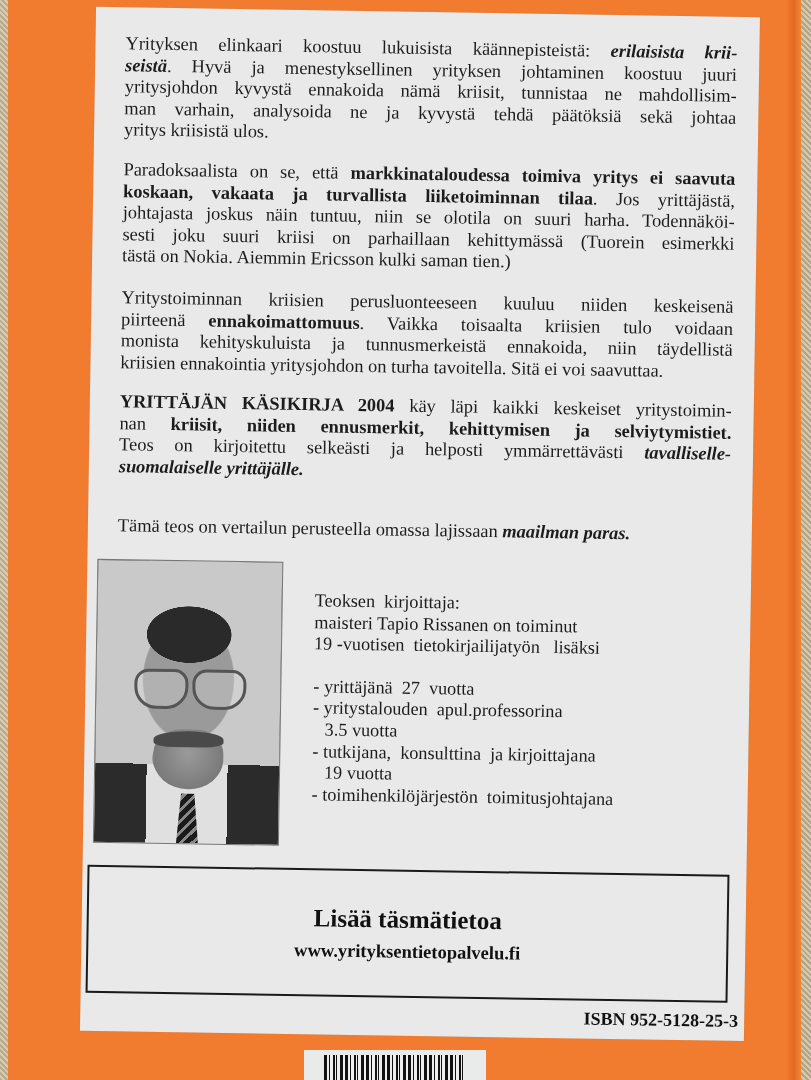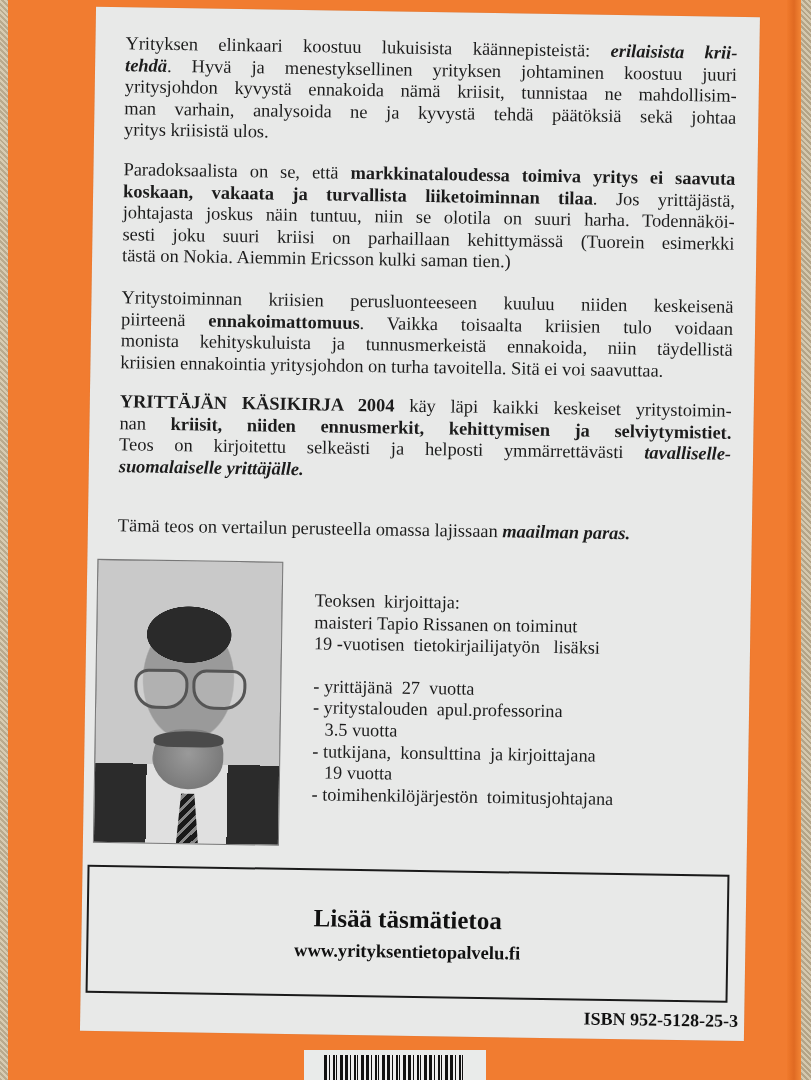--- a/index.html
+++ b/index.html
@@ -118,21 +118,21 @@
 </head>
 <body>
 
 <div class="fabric-left"></div>
 <div class="cover-edge"></div>
 <div class="fabric-right"></div>
 
 <div class="panel">
   <div class="para" id="p1">
       <span class="line"><span>Yrityksen elinkaari koostuu lukuisista käännepisteistä: </span><span class="bi">erilaisista krii-</span></span>
-      <span class="line"><span class="bi">tehdä</span><span>. Hyvä ja menestyksellinen yrityksen johtaminen koostuu juuri</span></span>
+      <span class="line"><span class="bi">seistä</span><span>. Hyvä ja menestyksellinen yrityksen johtaminen koostuu juuri</span></span>
       <span class="line"><span>yritysjohdon kyvystä ennakoida nämä kriisit, tunnistaa ne mahdollisim-</span></span>
       <span class="line"><span>man varhain, analysoida ne ja kyvystä tehdä päätöksiä sekä johtaa</span></span>
       <span class="line last"><span>yritys kriisistä ulos.</span></span>
     </div>
   <div class="para" id="p2">
       <span class="line"><span>Paradoksaalista on se, että </span><span class="bold">markkinataloudessa toimiva yritys ei saavuta</span></span>
       <span class="line"><span class="bold">koskaan, vakaata ja turvallista liiketoiminnan tilaa</span><span>. Jos yrittäjästä,</span></span>
       <span class="line"><span>johtajasta joskus näin tuntuu, niin se olotila on suuri harha. Todennäköi-</span></span>
       <span class="line"><span>sesti joku suuri kriisi on parhaillaan kehittymässä (Tuorein esimerkki</span></span>
       <span class="line last"><span>tästä on Nokia. Aiemmin Ericsson kulki saman tien.)</span></span>

